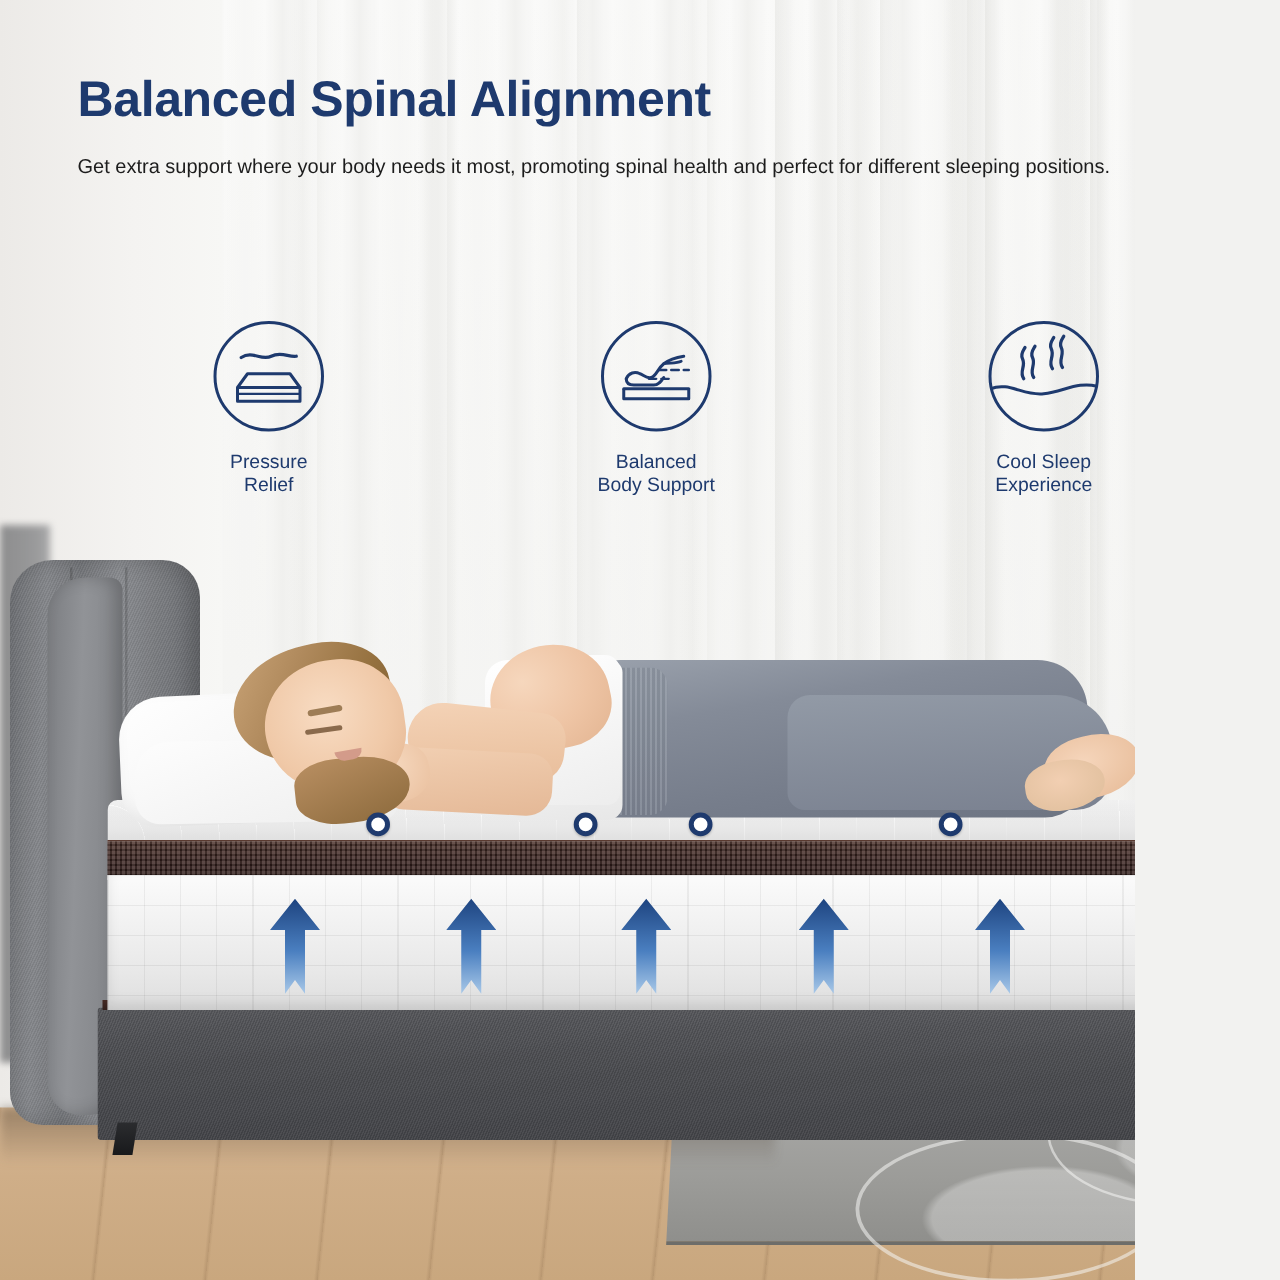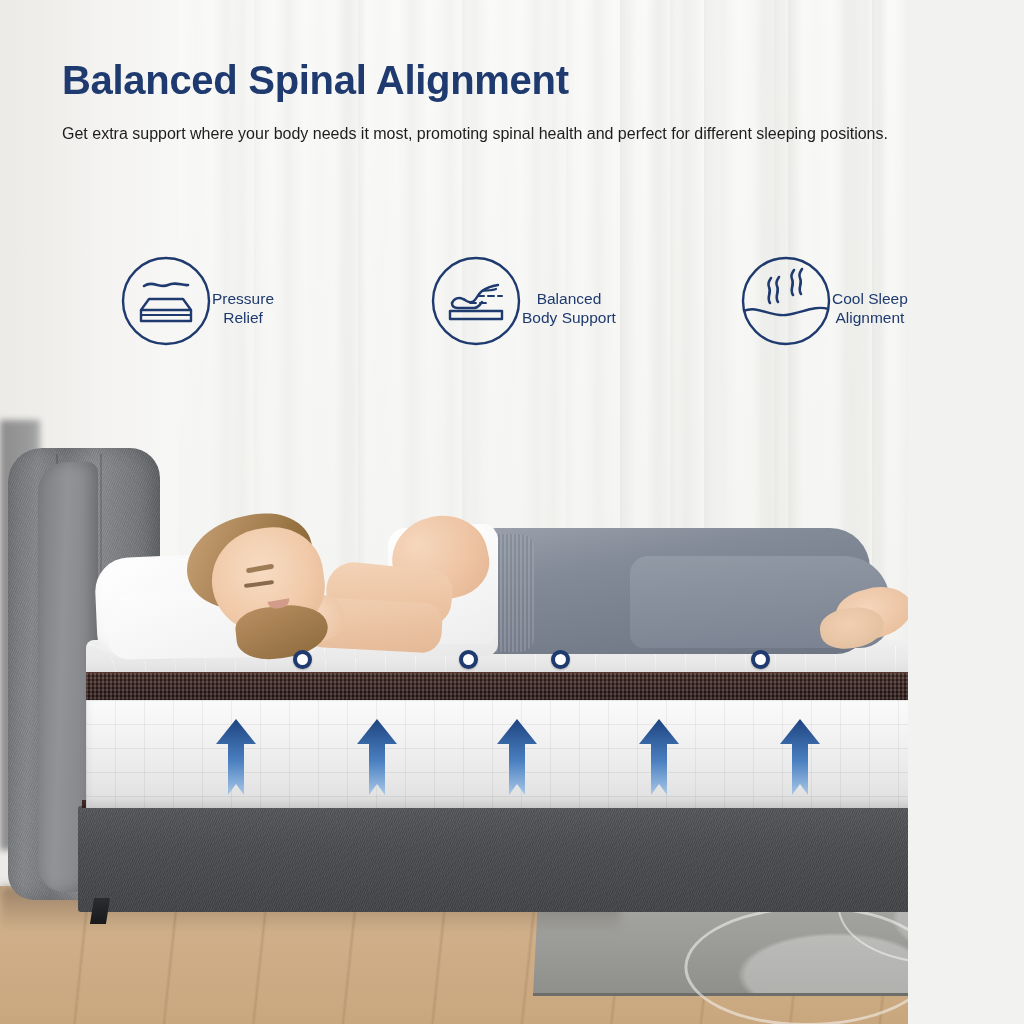--- a/index.html
+++ b/index.html
@@ -287,21 +287,21 @@
   .subhead {
     position:absolute; left:62px; top:118px; width:830px;
     font-size:16px; line-height:32px; color:#1d1d1d; font-weight:400;
   }
 
   
   .features {
     position:absolute; left:120px; top:255px; width:810px; height:160px;
     display:flex; justify-content:space-between; align-items:flex-start;
   }
-  .feature { width:190px; display:flex; flex-direction:row; align-items:center; }
+  .feature { width:190px; display:flex; flex-direction:column; align-items:center; }
   .feature-circle { width:92px; height:92px; }
   .feature-label {
     margin-top:13px; text-align:center; color:#1e3a6e;
     font-size:15.5px; line-height:19px; white-space:pre-line; font-weight:400;
   }
 </style>
 </head>
 <body>
 
 <div class="stage">
@@ -461,17 +461,17 @@
         <svg viewBox="0 0 92 92" width="92" height="92">
           <circle cx="46" cy="46" r="43" fill="none" stroke="#1e3a6e" stroke-width="2.4"></circle>
           <path d="M3.5 56 C18 50, 30 62, 46 60 C62 58, 74 50, 88.5 54" fill="none" stroke="#1e3a6e" stroke-width="2.4"></path>
           <path d="M30 48 C26 42, 32 38, 29 32 C27 28, 30 25, 31 23" fill="none" stroke="#1e3a6e" stroke-width="2.6" stroke-linecap="round"></path>
           <path d="M38 47 C34 41, 40 37, 37 31 C35 27, 38 24, 39 22" fill="none" stroke="#1e3a6e" stroke-width="2.6" stroke-linecap="round"></path>
           <path d="M53 40 C49 34, 55 30, 52 24 C50 20, 53 17, 54 15" fill="none" stroke="#1e3a6e" stroke-width="2.6" stroke-linecap="round"></path>
           <path d="M61 39 C57 33, 63 29, 60 23 C58 19, 61 16, 62 14" fill="none" stroke="#1e3a6e" stroke-width="2.6" stroke-linecap="round"></path>
         </svg>
       </div>
       <div class="feature-label">Cool Sleep
-Alignment</div>
+Experience</div>
     </div>
 
   </div>
 </div>
 
 </body></html>

